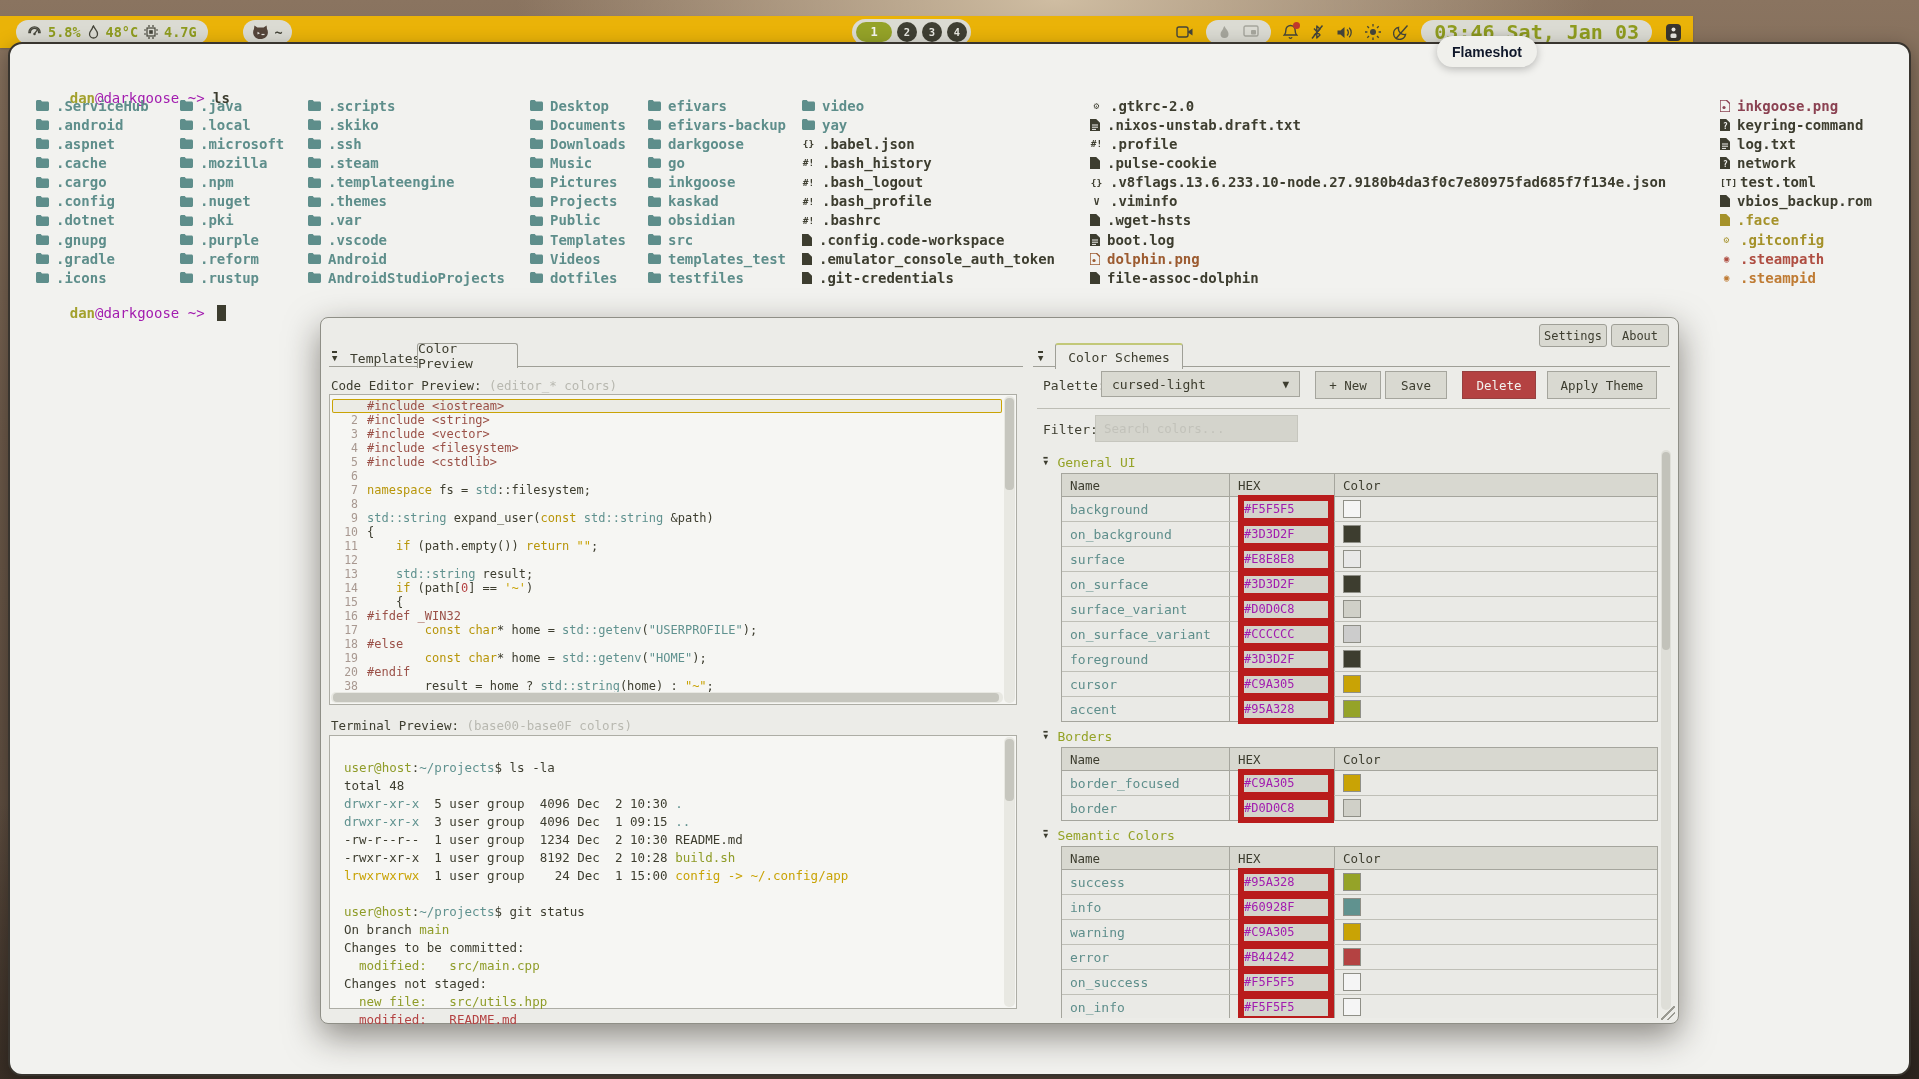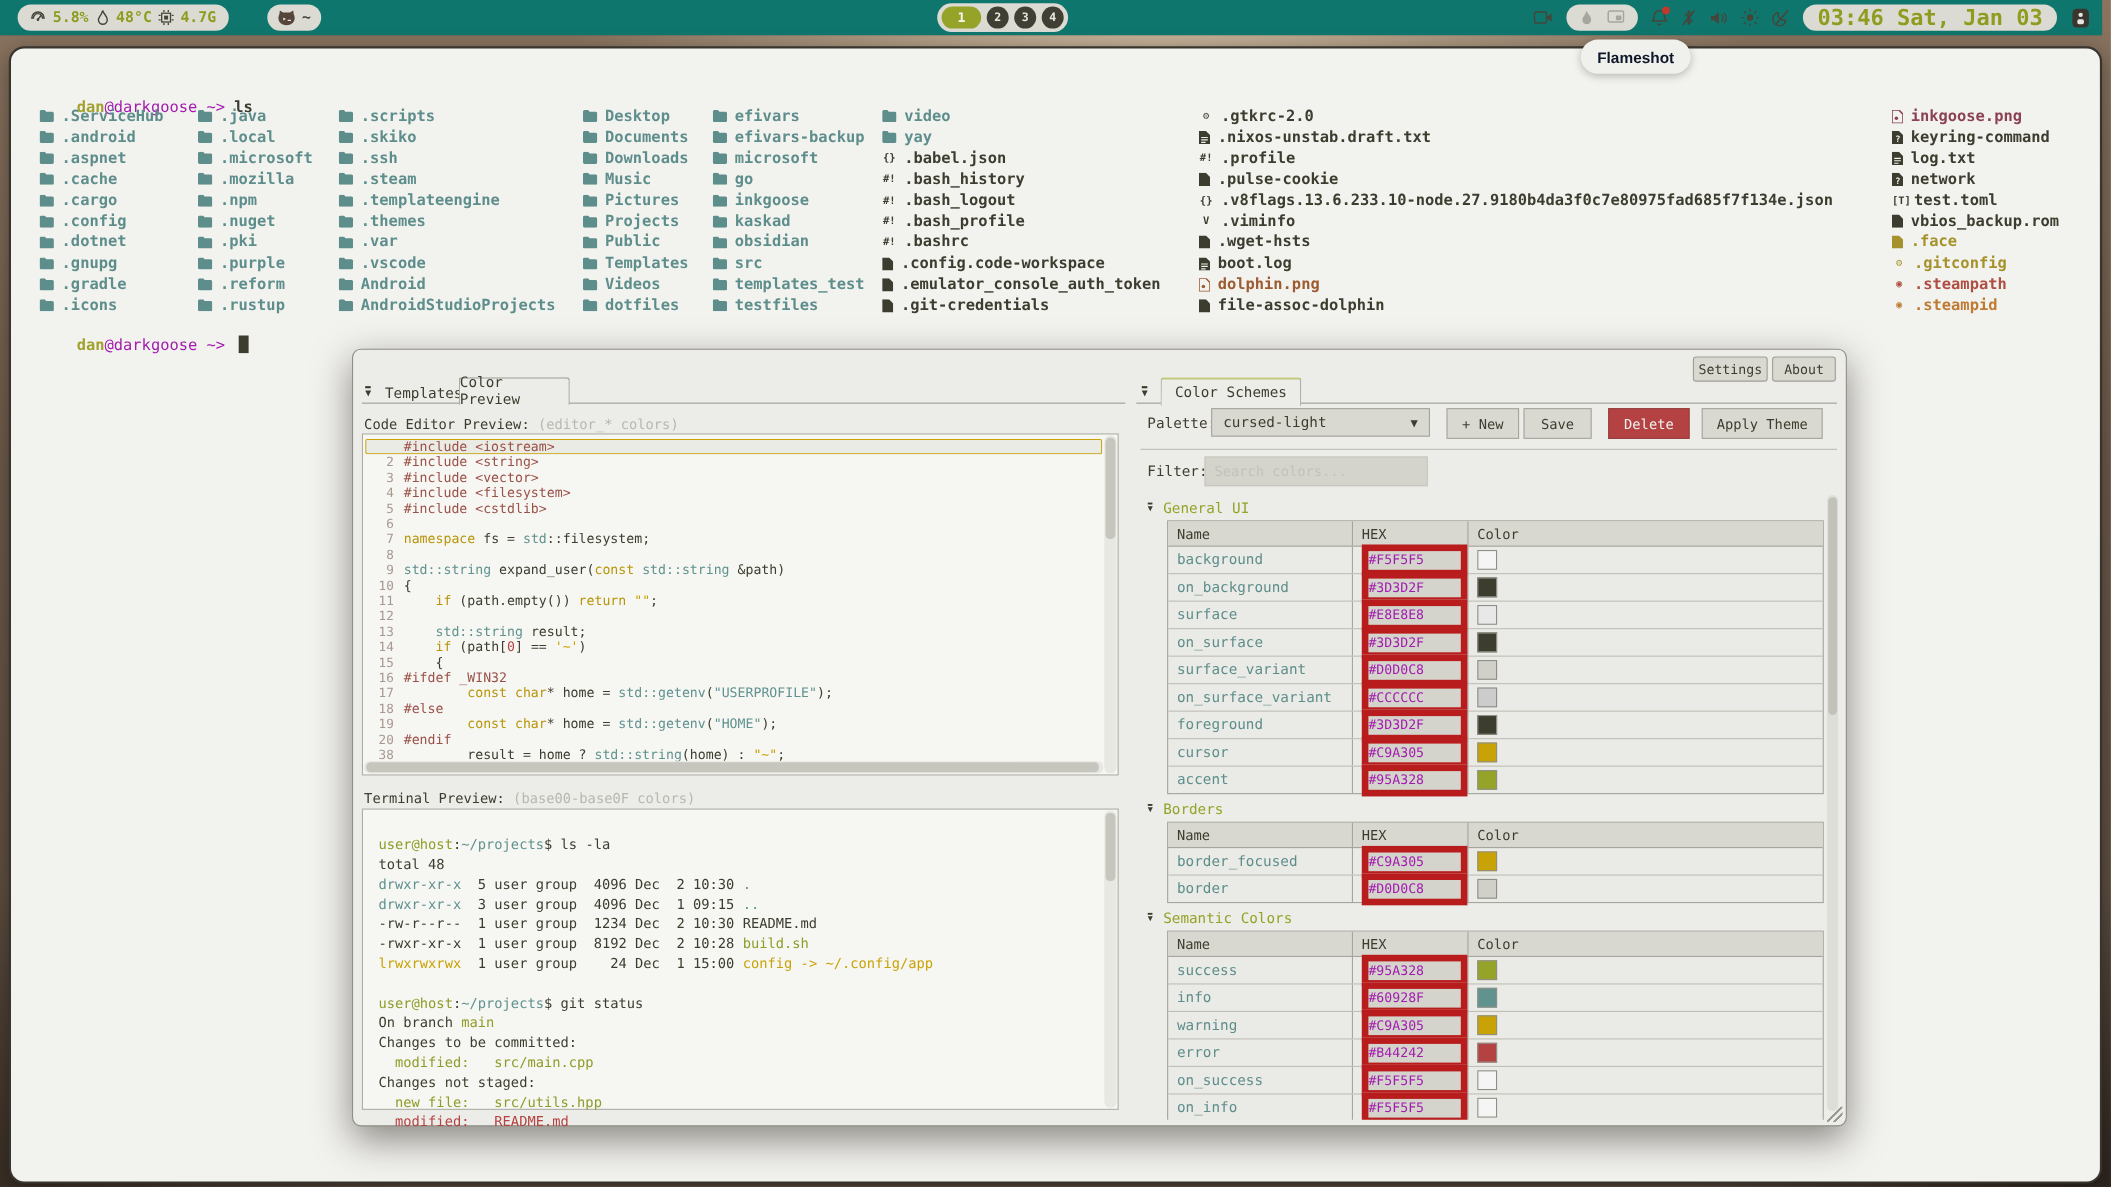--- a/index.html
+++ b/index.html
@@ -6,21 +6,21 @@
   body{
     width:1919px;height:1079px;overflow:hidden;position:relative;
     font-family:"Liberation Sans",sans-serif;
     background:
       radial-gradient(900px 300px at 55% 0%, #cfbda2 0%, rgba(207,189,162,0) 60%),
       radial-gradient(700px 500px at 100% 100%, #2e2620 0%, rgba(46,38,32,0) 55%),
       radial-gradient(700px 500px at 0% 100%, #3a2f26 0%, rgba(58,47,38,0) 55%),
       linear-gradient(180deg,#8a7460 0%, #6d5a4a 40%, #55463a 100%);
   }
   
-  .topbar{position:absolute;left:0;top:0;width:1911px;height:32px;background:#0f766e;
+  .topbar{position:absolute;left:0;top:16px;width:1693px;height:32px;background:#eab308;
     display:flex;align-items:center;box-shadow:0 1px 2px rgba(0,0,0,.15);}
   .pill{background:#DBDBD3;border-radius:13px;height:24px;display:flex;align-items:center;
     padding:0 11px;gap:6px;}
   .stat-txt{font-family:"DejaVu Sans Mono",monospace;font-size:13.5px;font-weight:bold;color:#8F9C1F;}
   .bar-icon{display:inline-flex;align-items:center;color:#45453A;}
   .ws-pill{position:absolute;left:852px;top:3px;height:26px;background:#DBDBD3;border-radius:13px;
     display:flex;align-items:center;padding:0 4px;gap:5px;}
   .ws-active{background:#95A328;color:#F5F5F0;border-radius:10px;width:36px;height:20px;
     display:flex;align-items:center;justify-content:center;font-family:"DejaVu Sans Mono",monospace;
     font-size:12px;font-weight:bold;}
@@ -360,21 +360,21 @@
       </div>
       <div class="ls-col" style="left: 638px;">
         <div class="ent c-teal"><span style="display: inline-flex;"><svg width="13" height="11" viewBox="0 0 13 11">
               <path d="M0 1.5C0 .7.7 0 1.5 0h3.2L6 1.6h5.5c.8 0 1.5.7 1.5 1.5v6.4c0 .8-.7 1.5-1.5 1.5h-10C.7 11 0 10.3 0 9.5z" fill="currentColor"></path>
             </svg></span><span>efivars</span></div>
         <div class="ent c-teal"><span style="display: inline-flex;"><svg width="13" height="11" viewBox="0 0 13 11">
               <path d="M0 1.5C0 .7.7 0 1.5 0h3.2L6 1.6h5.5c.8 0 1.5.7 1.5 1.5v6.4c0 .8-.7 1.5-1.5 1.5h-10C.7 11 0 10.3 0 9.5z" fill="currentColor"></path>
             </svg></span><span>efivars-backup</span></div>
         <div class="ent c-teal"><span style="display: inline-flex;"><svg width="13" height="11" viewBox="0 0 13 11">
               <path d="M0 1.5C0 .7.7 0 1.5 0h3.2L6 1.6h5.5c.8 0 1.5.7 1.5 1.5v6.4c0 .8-.7 1.5-1.5 1.5h-10C.7 11 0 10.3 0 9.5z" fill="currentColor"></path>
-            </svg></span><span>microsoft</span></div>
+            </svg></span><span>darkgoose</span></div>
         <div class="ent c-teal"><span style="display: inline-flex;"><svg width="13" height="11" viewBox="0 0 13 11">
               <path d="M0 1.5C0 .7.7 0 1.5 0h3.2L6 1.6h5.5c.8 0 1.5.7 1.5 1.5v6.4c0 .8-.7 1.5-1.5 1.5h-10C.7 11 0 10.3 0 9.5z" fill="currentColor"></path>
             </svg></span><span>go</span></div>
         <div class="ent c-teal"><span style="display: inline-flex;"><svg width="13" height="11" viewBox="0 0 13 11">
               <path d="M0 1.5C0 .7.7 0 1.5 0h3.2L6 1.6h5.5c.8 0 1.5.7 1.5 1.5v6.4c0 .8-.7 1.5-1.5 1.5h-10C.7 11 0 10.3 0 9.5z" fill="currentColor"></path>
             </svg></span><span>inkgoose</span></div>
         <div class="ent c-teal"><span style="display: inline-flex;"><svg width="13" height="11" viewBox="0 0 13 11">
               <path d="M0 1.5C0 .7.7 0 1.5 0h3.2L6 1.6h5.5c.8 0 1.5.7 1.5 1.5v6.4c0 .8-.7 1.5-1.5 1.5h-10C.7 11 0 10.3 0 9.5z" fill="currentColor"></path>
             </svg></span><span>kaskad</span></div>
         <div class="ent c-teal"><span style="display: inline-flex;"><svg width="13" height="11" viewBox="0 0 13 11">

